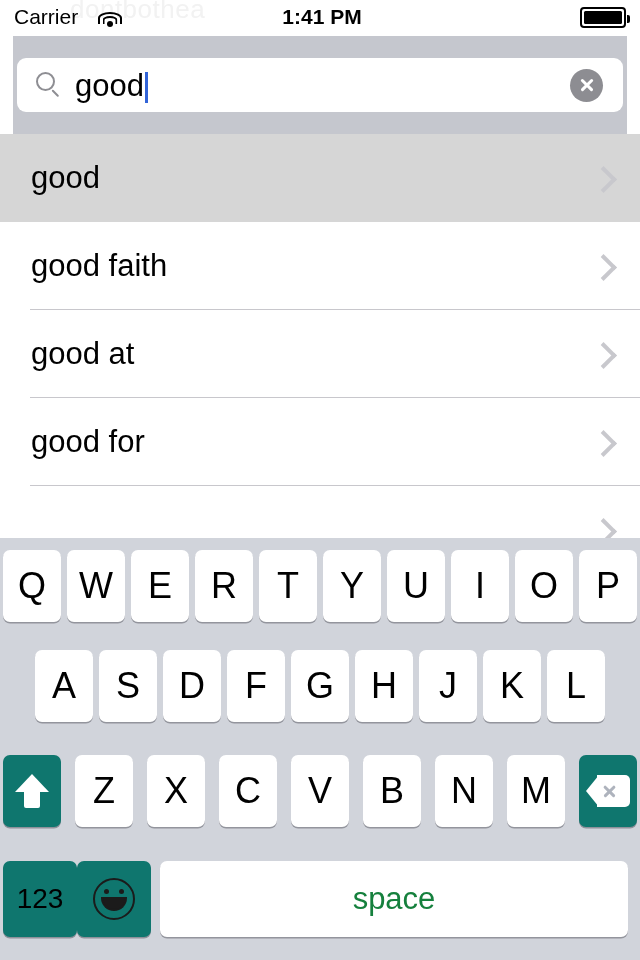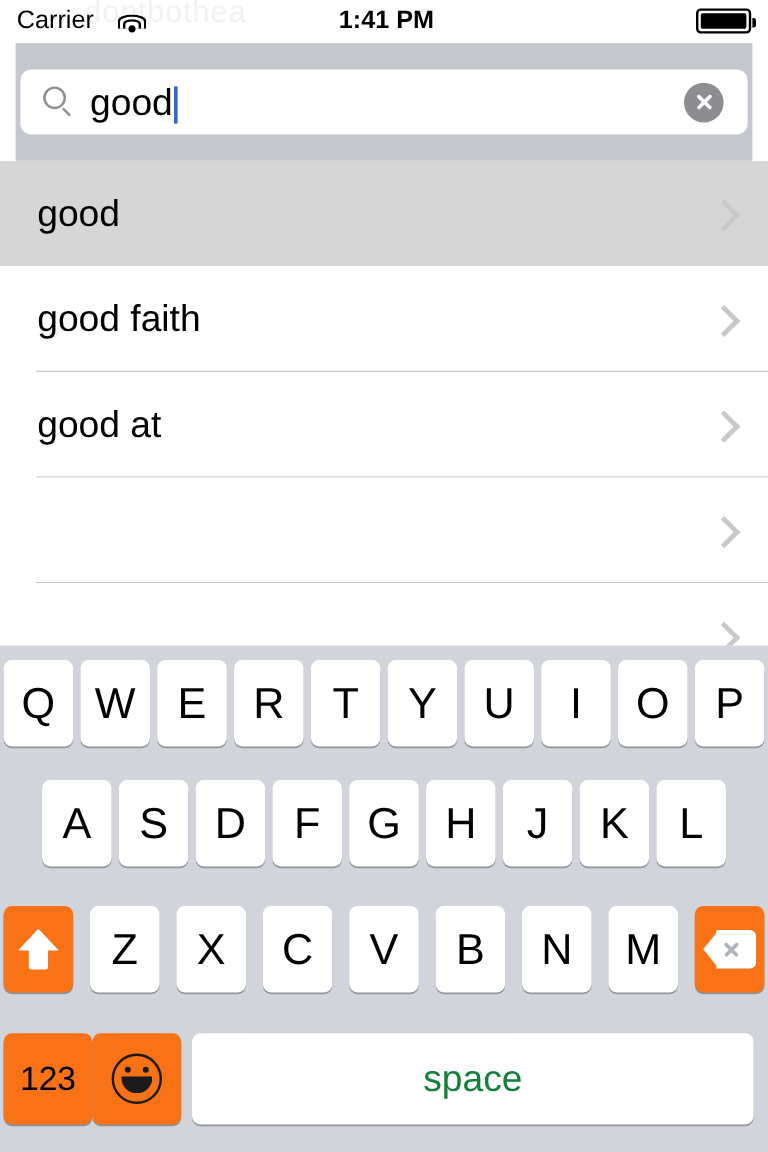--- a/index.html
+++ b/index.html
@@ -106,21 +106,21 @@
   .key{
     background:#fff; border-radius:7px;
     box-shadow:0 1.5px 0 rgba(136,138,146,.85);
     display:flex; align-items:center; justify-content:center;
     color:#000; font-size:36px; user-select:none;
   }
   .krow.r1 .key{ width:58px; height:72px; }
   .krow.r2 .key{ width:58px; height:72px; }
   .krow.r3 .key{ width:58px; height:72px; }
 
-  .key.fn{ background:#f97316; box-shadow:0 1.5px 0 rgba(130,133,142,.85); }
+  .key.fn{ background:#0f766e; box-shadow:0 1.5px 0 rgba(130,133,142,.85); }
   .key.shift{ width:83px; height:72px; }
   .key.del{ width:83px; height:72px; }
   .key.num{ width:74px; height:76px; font-size:28px; }
   .key.emoji{ width:74px; height:76px; }
   .key.space{ flex:1; height:76px; margin:0 9px; font-size:31px; color:#15803d; }
   .key.searchkey{
     width:150px; height:76px; background:#1a7ef5; color:#fff; font-size:31px;
     box-shadow:0 1.5px 0 rgba(120,122,130,.6);
   }
 
@@ -215,20 +215,21 @@
       <span class="sep"></span>
     </div>
 
     <div class="row">
       <span class="row-label">good at</span>
       <span class="chev"></span>
       <span class="sep"></span>
     </div>
 
     <div class="row">
+      <span class="row-label">good for</span>
       <span class="chev"></span>
       <span class="sep"></span>
     </div>
 
     <div class="row nosep">
       <span class="chev"></span>
 
     </div>
 
   </div>

